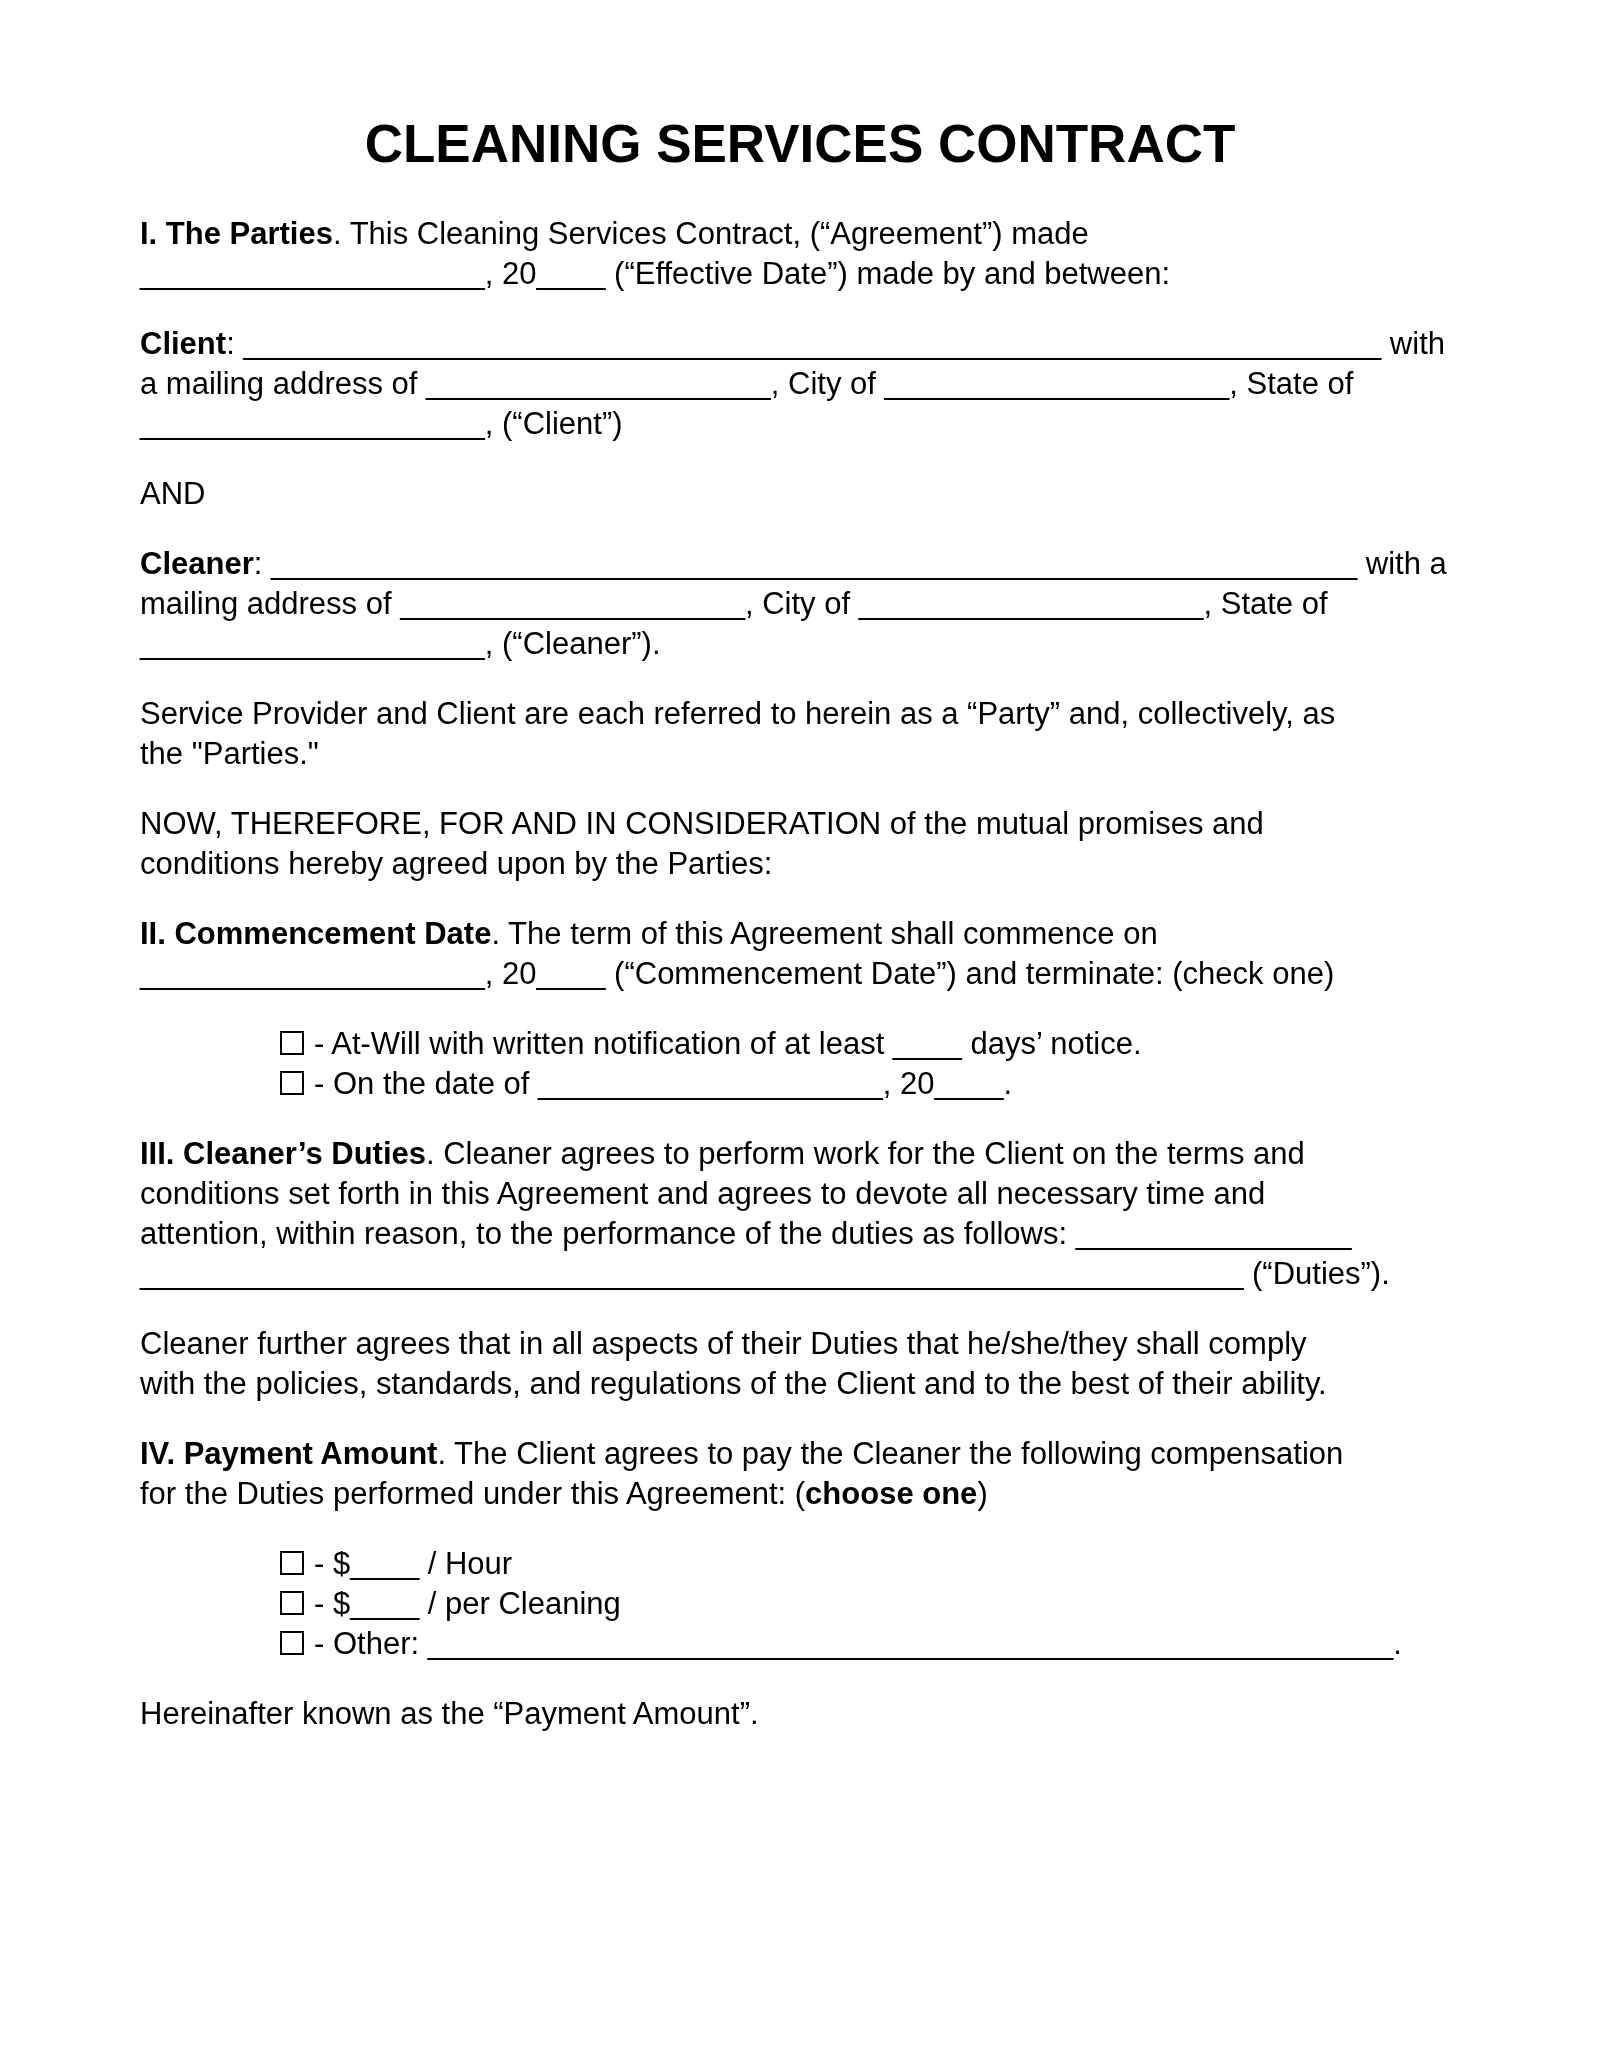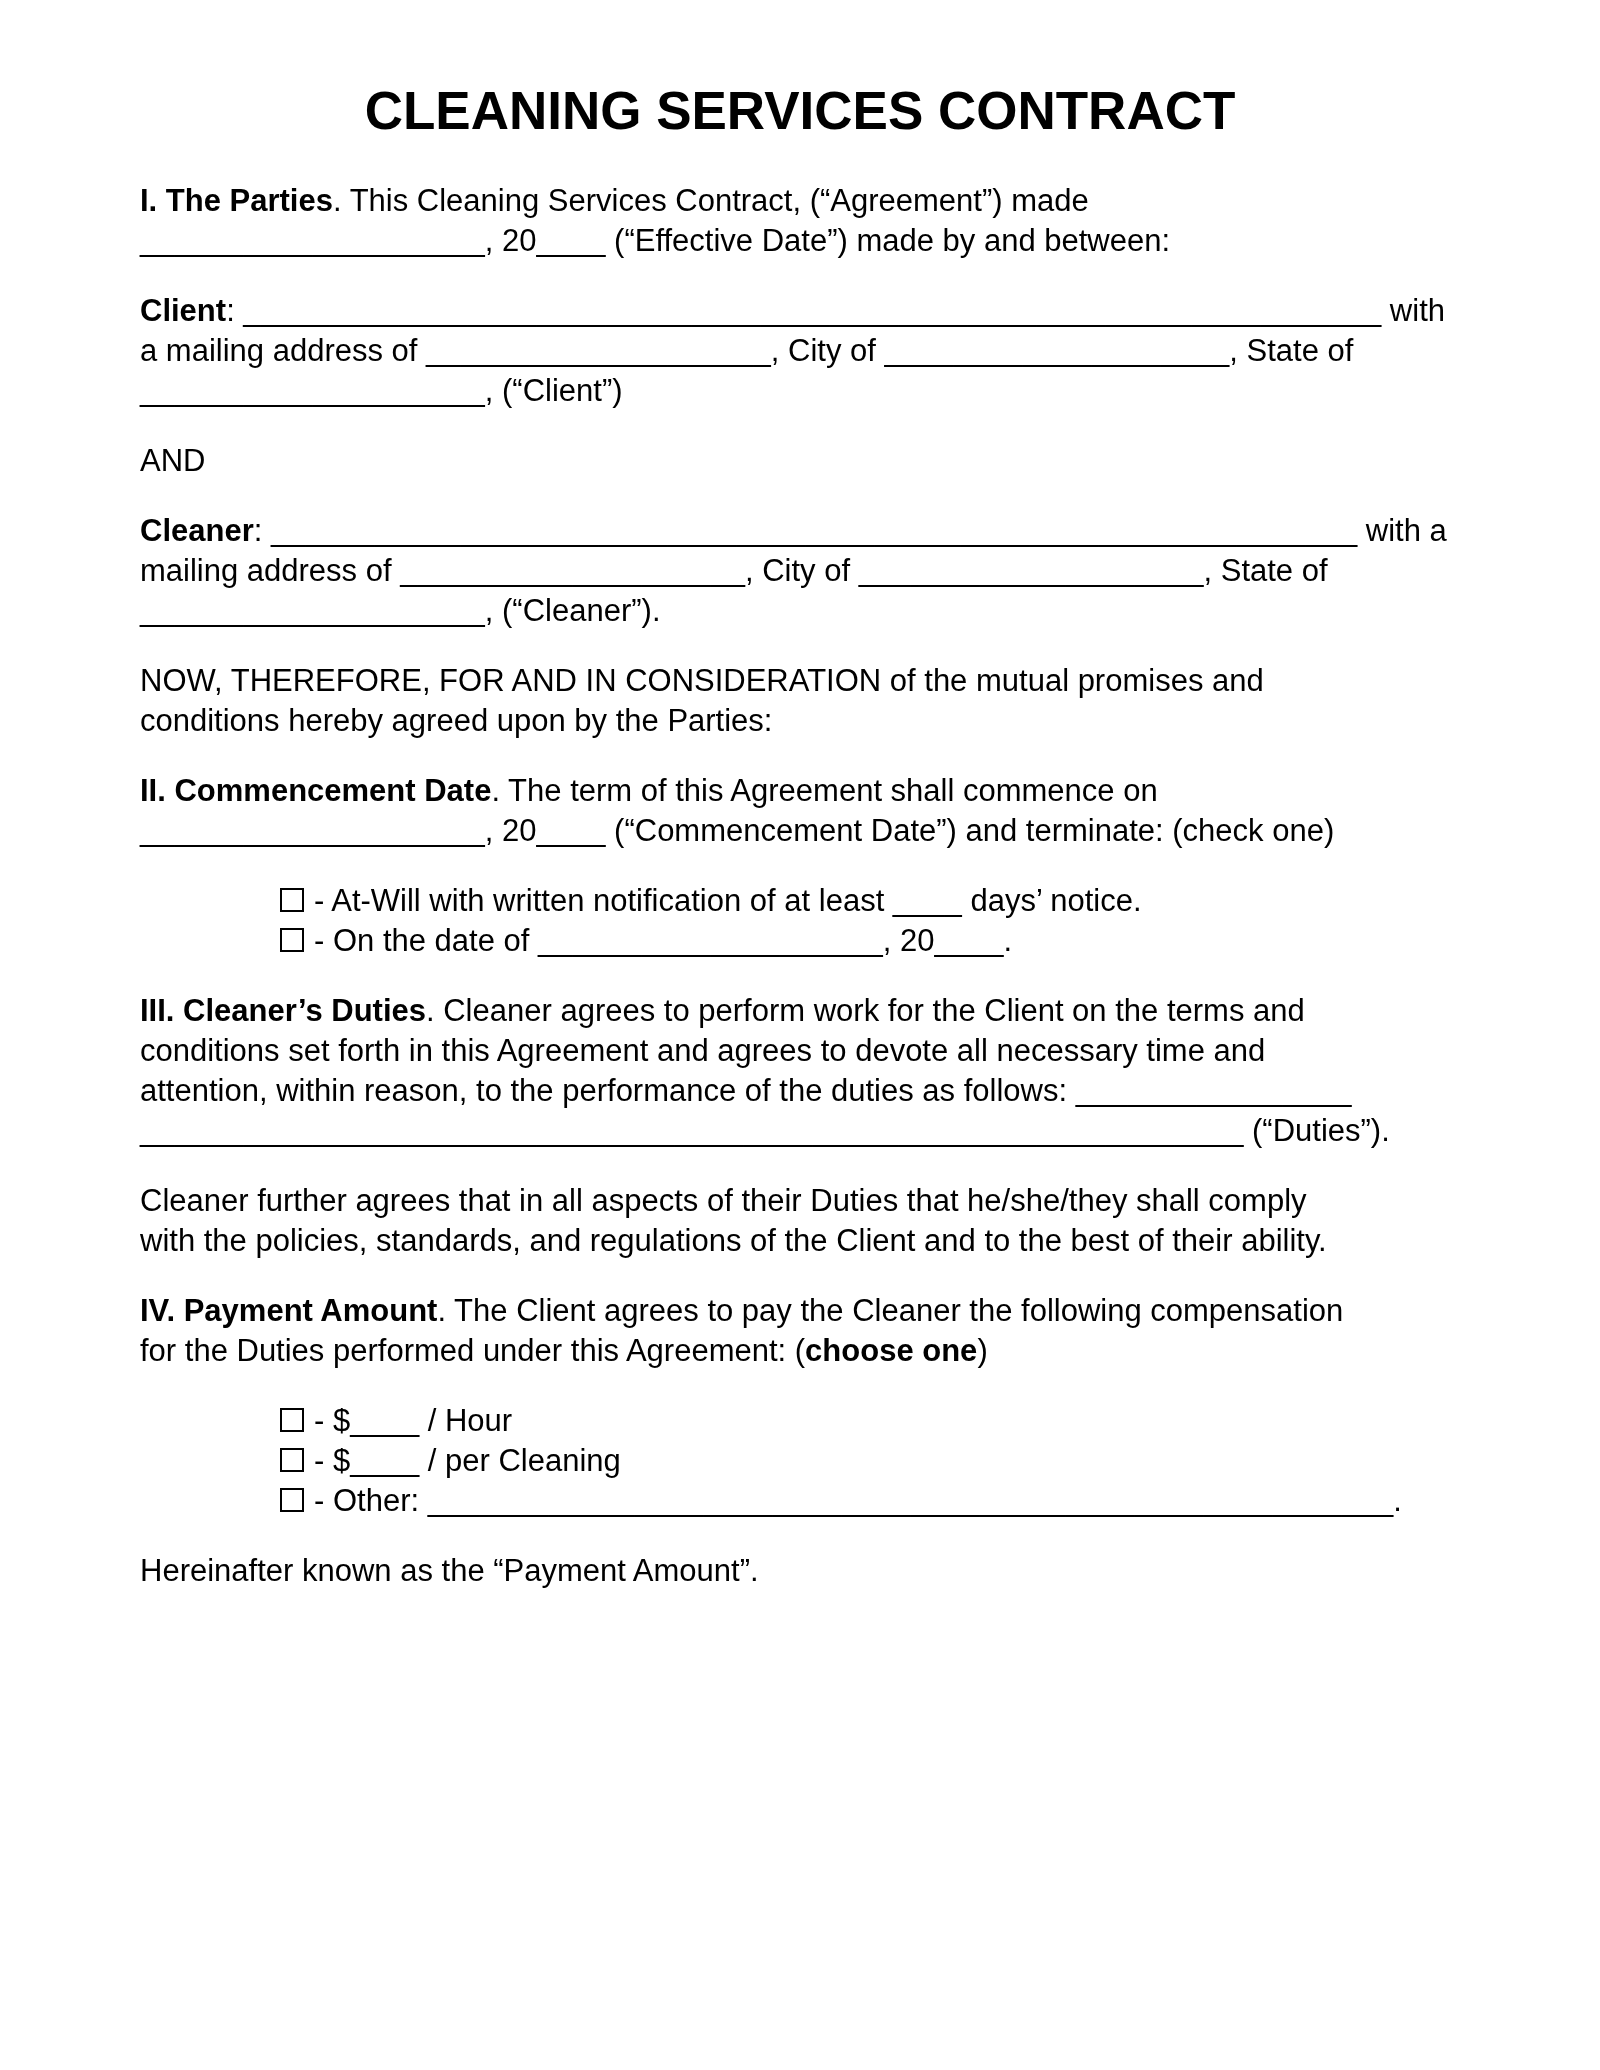--- a/index.html
+++ b/index.html
@@ -1,21 +1,21 @@
 <!DOCTYPE html>
 <html><head>
 <meta charset="utf-8">
 <style>
   html, body { margin: 0; padding: 0; background: #ffffff; }
   .page {
     position: relative;
     width: 1600px;
     height: 1855px;
     box-sizing: border-box;
-    padding: 79px 140px 0 140px;
+    padding: 112px 140px 0 140px;
     background: #ffffff;
     color: #000000;
     font-family: "Liberation Sans", "DejaVu Sans", sans-serif;
     font-size: 31px;
     line-height: 40px;
   }
   .title {
     margin: 0;
     font-size: 53px;
     line-height: 64px;
@@ -60,20 +60,24 @@
   <p class="para">
     <span class="line">AND</span>
   </p>
 
   <p class="para">
     <span class="line"><strong>Cleaner</strong><span>: _______________________________________________________________ with a</span></span>
     <span class="line">mailing address of ____________________, City of ____________________, State of</span>
     <span class="line">____________________, (“Cleaner”).</span>
   </p>
 
+  <p class="para">
+    <span class="line">Service Provider and Client are each referred to herein as a “Party” and, collectively, as</span>
+    <span class="line">the "Parties."</span>
+  </p>
 
   <p class="para">
     <span class="line">NOW, THEREFORE, FOR AND IN CONSIDERATION of the mutual promises and</span>
     <span class="line">conditions hereby agreed upon by the Parties:</span>
   </p>
 
   <p class="para">
     <span class="line"><strong>II. Commencement Date</strong><span>. The term of this Agreement shall commence on</span></span>
     <span class="line">____________________, 20____ (“Commencement Date”) and terminate: (check one)</span>
   </p>

